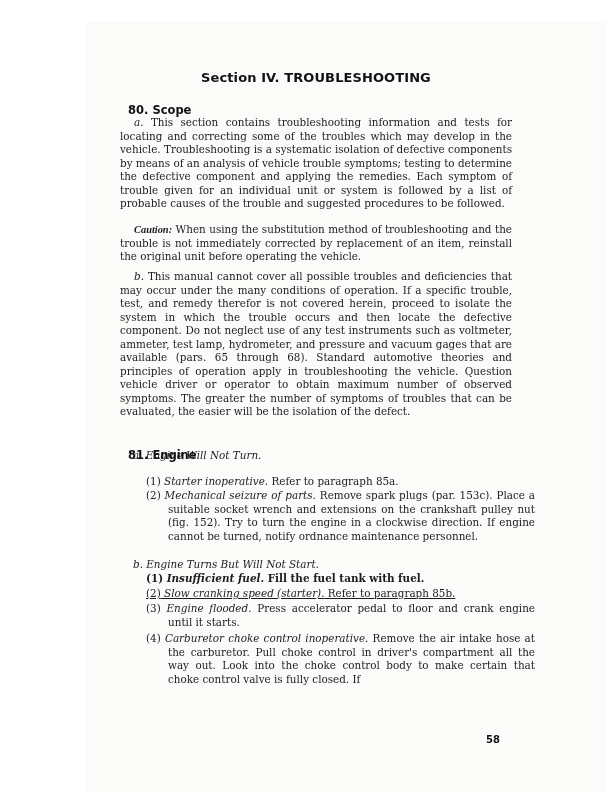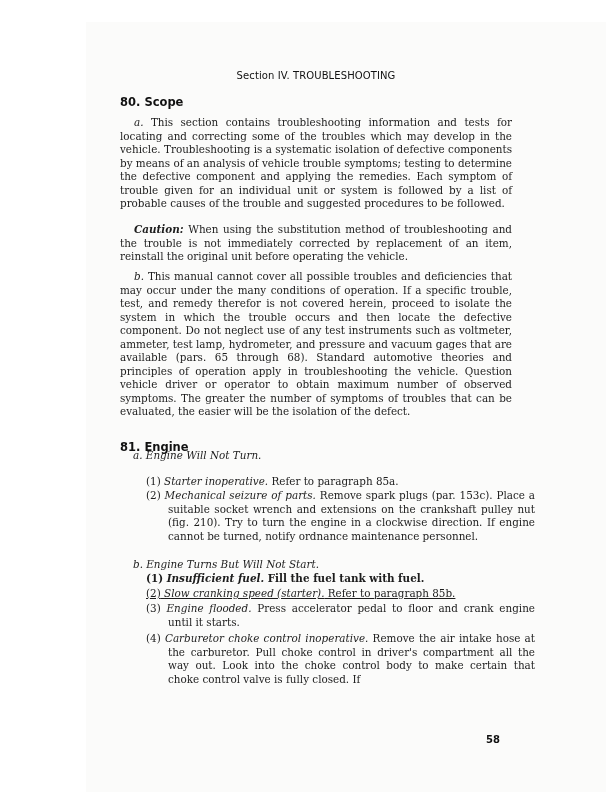--- a/index.html
+++ b/index.html
@@ -7,33 +7,33 @@
     .page {
       position: absolute; left: 0; top: 0; width: 612px; height: 792px;
       background: #ffffff;
     }
     .sheet {
       position: absolute; left: 86px; top: 22px; width: 520px; height: 770px;
       background: #fbfbfa;
     }
     .section-title {
       position: absolute; left: 120px; top: 70px; width: 392px; text-align: center;
-      font-family: "DejaVu Sans", sans-serif; font-weight: normal; font-size: 10px;
+      font-family: "DejaVu Sans", sans-serif; font-weight: bold; font-size: 13px;
       color: #111; letter-spacing: 0.1px;
     }
     .heading {
       font-family: "DejaVu Sans", sans-serif; font-weight: bold; font-size: 11.5px;
-      color: #111; margin: 0; position: absolute; left: 120px;
+      color: #111; margin: 8px; position: absolute; left: 120px;
     }
     .para { position: absolute; left: 120px; width: 392px; margin: 0;
       font-family: "DejaVu Serif", serif; font-size: 10.4px; line-height: 13.55px;
       color: #1c1c1c; text-align: justify; text-align-last: left; }
     .indent { text-indent: 14px; }
     .it { font-style: italic; }
-    .bi { font-style: italic; font-weight: bold; }
+    .bi { font-style: italic; font-weight: bold; font-family: Liberation Serif, serif; }
     .item { position: absolute; margin: 0;
       font-family: "DejaVu Serif", serif; font-size: 10.4px; line-height: 13.55px;
       color: #1c1c1c; text-align: justify; text-align-last: left; }
     .sub { left: 133px; width: 380px; }
     .num-item { left: 146px; width: 367px; padding-left: 22px; text-indent: -22px; }
     .page-number {
       position: absolute; left: 486px; top: 734px;
       font-family: "DejaVu Sans", sans-serif; font-weight: bold; font-size: 10px; color: #111;
     }
   </style>
@@ -63,21 +63,21 @@
 
   <p class="item sub" style="top:449px;">
     <span class="it">a.</span> <span class="it">Engine Will Not Turn.</span>
   </p>
 
   <p class="item num-item" style="top:475px;">
     <span>(1)</span> <span class="it">Starter inoperative.</span><span> Refer to paragraph 85a.</span>
   </p>
 
   <p class="item num-item" style="top:489px;">
-    <span>(2)</span> <span class="it">Mechanical seizure of parts.</span><span> Remove spark plugs (par. 153c). Place a suitable socket wrench and extensions on the crankshaft pulley nut (fig. 210). Try to turn the engine in a clockwise direction. If engine cannot be turned, notify ordnance maintenance personnel.</span>
+    <span>(2)</span> <span class="it">Mechanical seizure of parts.</span><span> Remove spark plugs (par. 153c). Place a suitable socket wrench and extensions on the crankshaft pulley nut (fig. 152). Try to turn the engine in a clockwise direction. If engine cannot be turned, notify ordnance maintenance personnel.</span>
   </p>
 
   <p class="item sub" style="top:558px;">
     <span class="it">b.</span> <span class="it">Engine Turns But Will Not Start.</span>
   </p>
 
   <p class="item num-item" style="top:572px;font-weight:bold;">
     <span>(1)</span> <span class="it">Insufficient fuel.</span><span> Fill the fuel tank with fuel.</span>
   </p>
 

